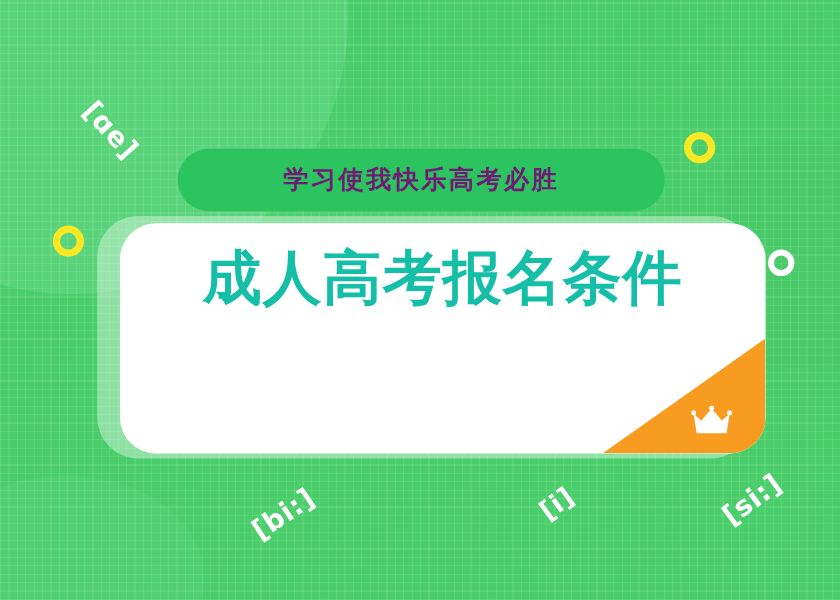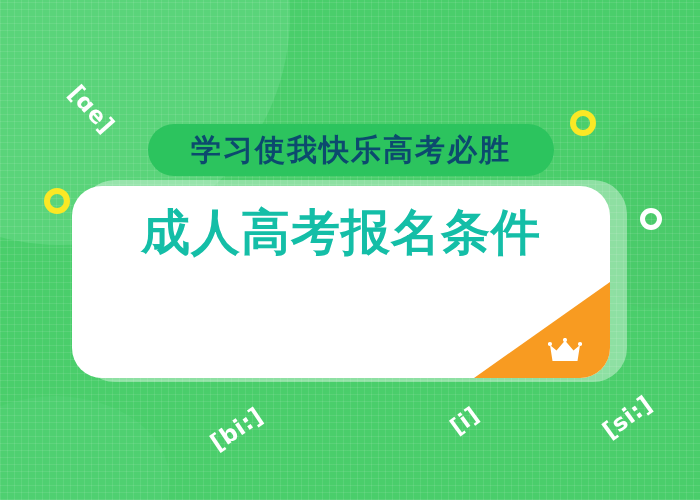--- a/index.html
+++ b/index.html
@@ -99,41 +99,41 @@
     width: 406px;
     height: 52px;
     border-radius: 26px;
     background: #2CC45E;
     display: flex;
     align-items: center;
     justify-content: center;
     z-index: 7;
   }
   .top-pill-text {
-    color: #0c4a6e;
-    font-size: 30px;
+    color: #701a75;
+    font-size: 21px;
     font-weight: bold;
     letter-spacing: 2px;
     line-height: 1;
   }
 
   
   .card-shadow {
     position: absolute;
     left: 81px;
     top: 180px;
     width: 546px;
     height: 202px;
     border-radius: 34px;
     background: rgba(255,255,255,0.38);
     z-index: 6;
   }
   .card {
     position: absolute;
-    left: 72px;
+    left: 100px;
     top: 186px;
     width: 538px;
     height: 192px;
     border-radius: 30px;
     background: #FFFFFF;
     overflow: hidden;
     z-index: 7;
   }
 
   

